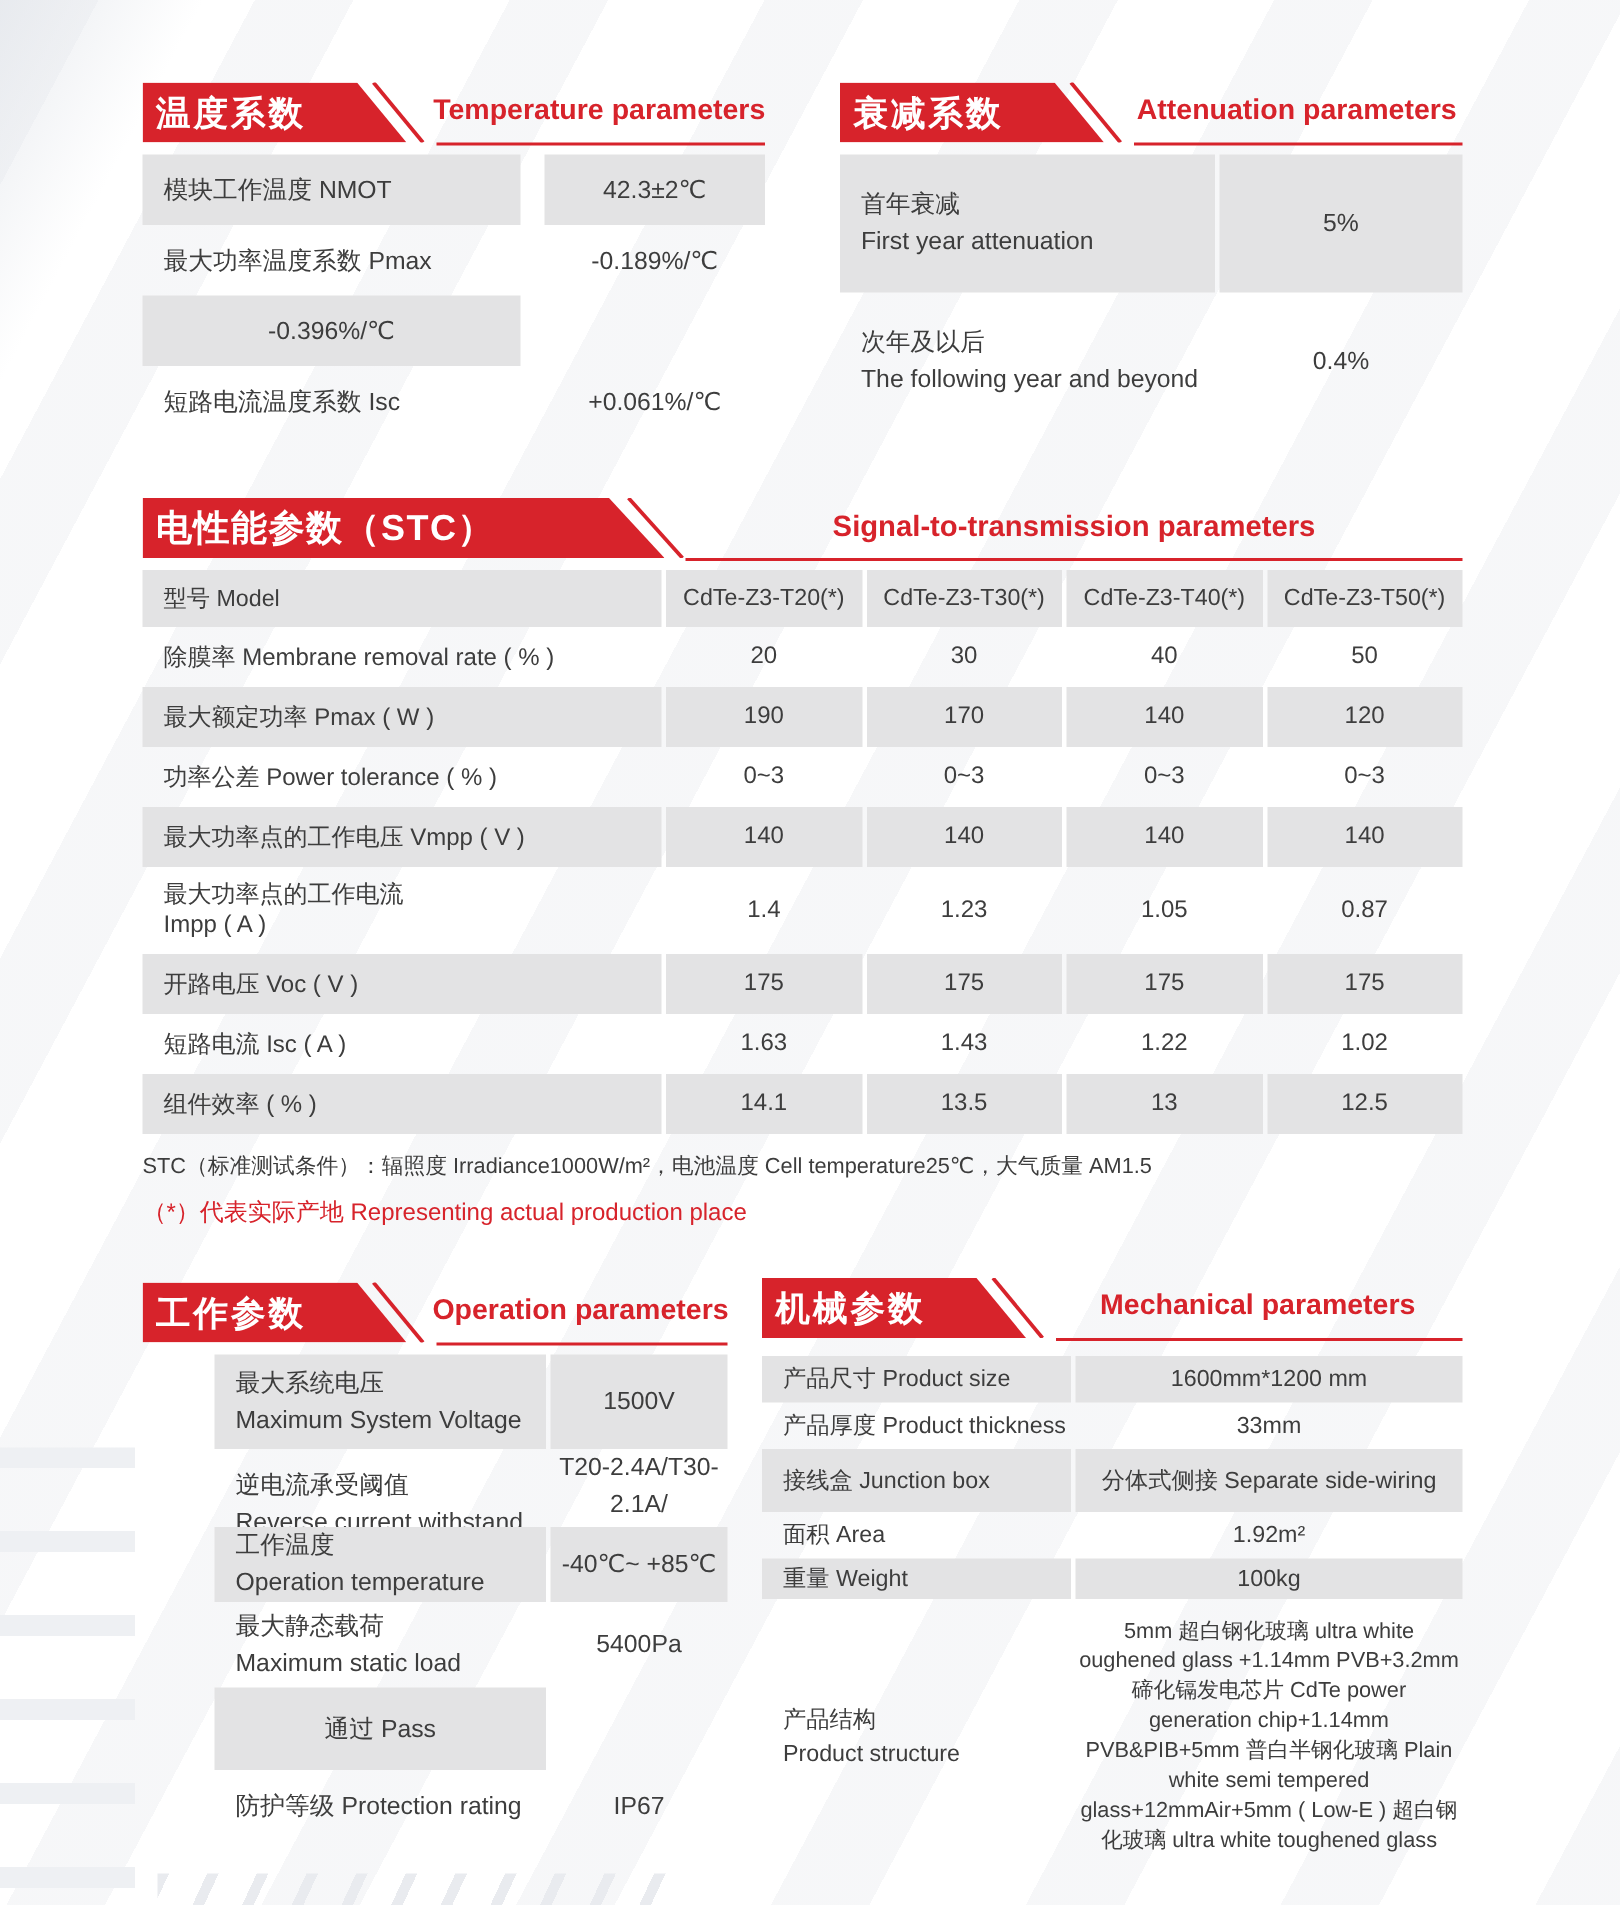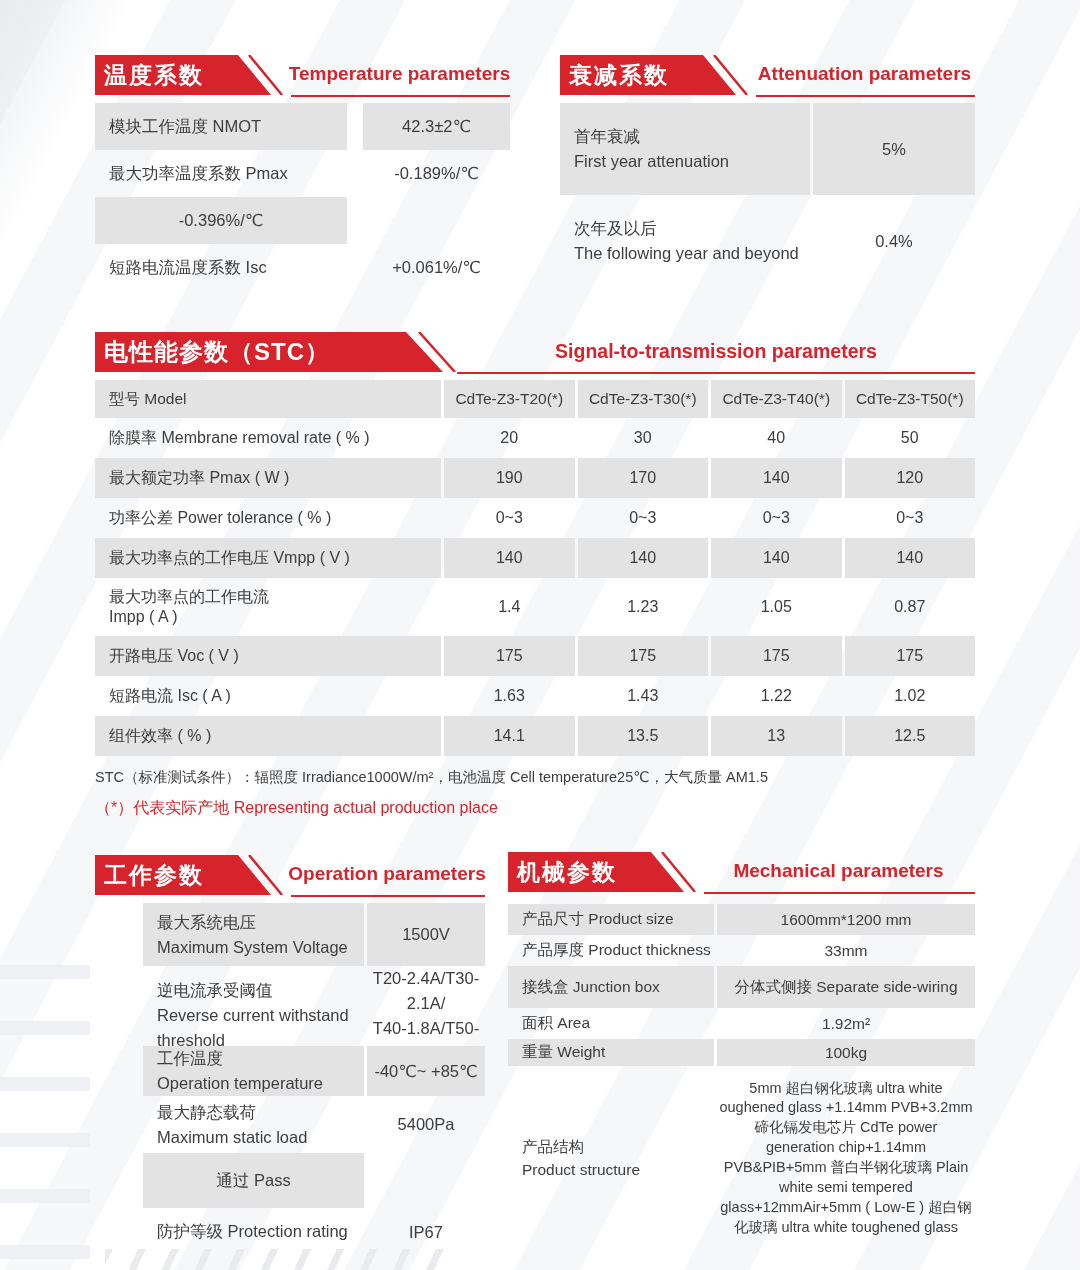--- a/index.html
+++ b/index.html
@@ -68,21 +68,21 @@
   .tbl-stc .td{font-size:16px;}
   .tbl-stc .hdr{height:38px;}
   .tbl-stc .hdr .td{font-size:15.5px;}
   .tbl-stc .h40{height:40px;}
   .tbl-stc .h58{height:58px;}
   .footnote{margin-top:12px;font-size:14.5px;color:#3c3c3c;}
   .prod-note{margin-top:11px;font-size:16px;color:var(--red);font-weight:500;}
   
   .tbl-oper{margin-top:8px;}
   .tbl-oper .tr{grid-template-columns:221px 1fr;padding-left:48px;}
-  .oh1{height:63px;}.oh2{height:80px;}.oh3{height:50px;}.oh4{height:57px;}.oh5{height:55px;}.oh6{height:48px;}
+  .oh1{height:63px;}.oh2{height:52px;}.oh3{height:50px;}.oh4{height:57px;}.oh5{height:55px;}.oh6{height:48px;}
   
   .tbl-mech{margin-top:12px;}
   .tbl-mech .tr{grid-template-columns:206px 1fr;}
   .tbl-mech .td{font-size:15.5px;}
   .mh1{height:31px;}.mh2{height:31px;}.mh3{height:42px;}.mh4{height:31px;}.mh5{height:27px;}.mh6{height:184px;}
   .struct-val{font-size:14.5px;line-height:1.37;padding:0 2px;}
 </style>
 </head>
 <body>
 

